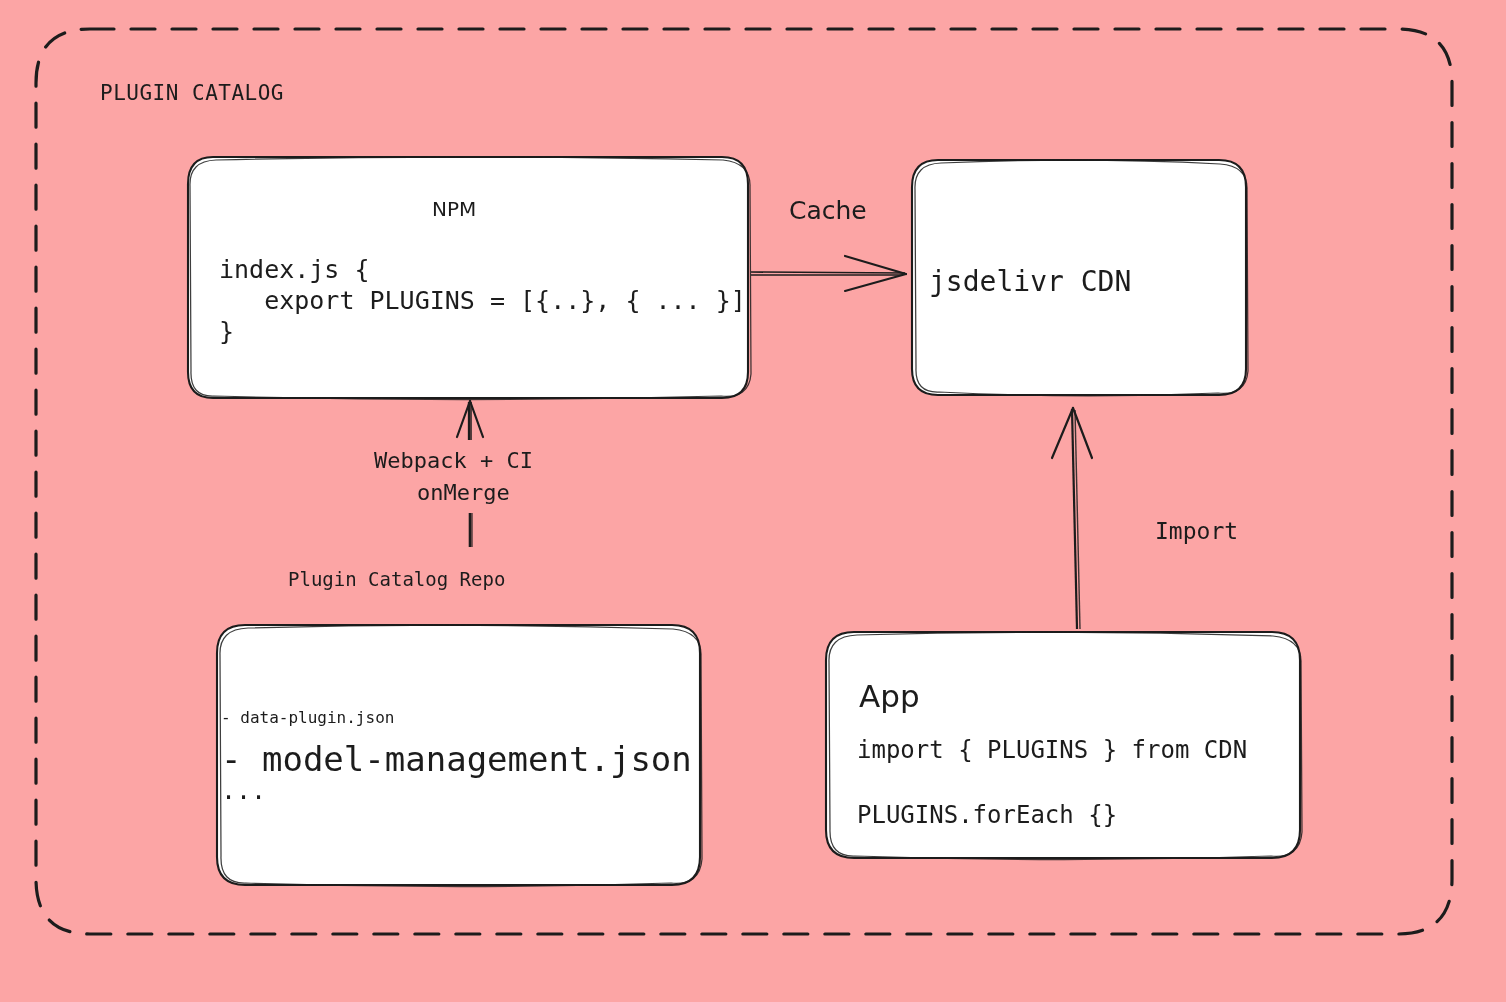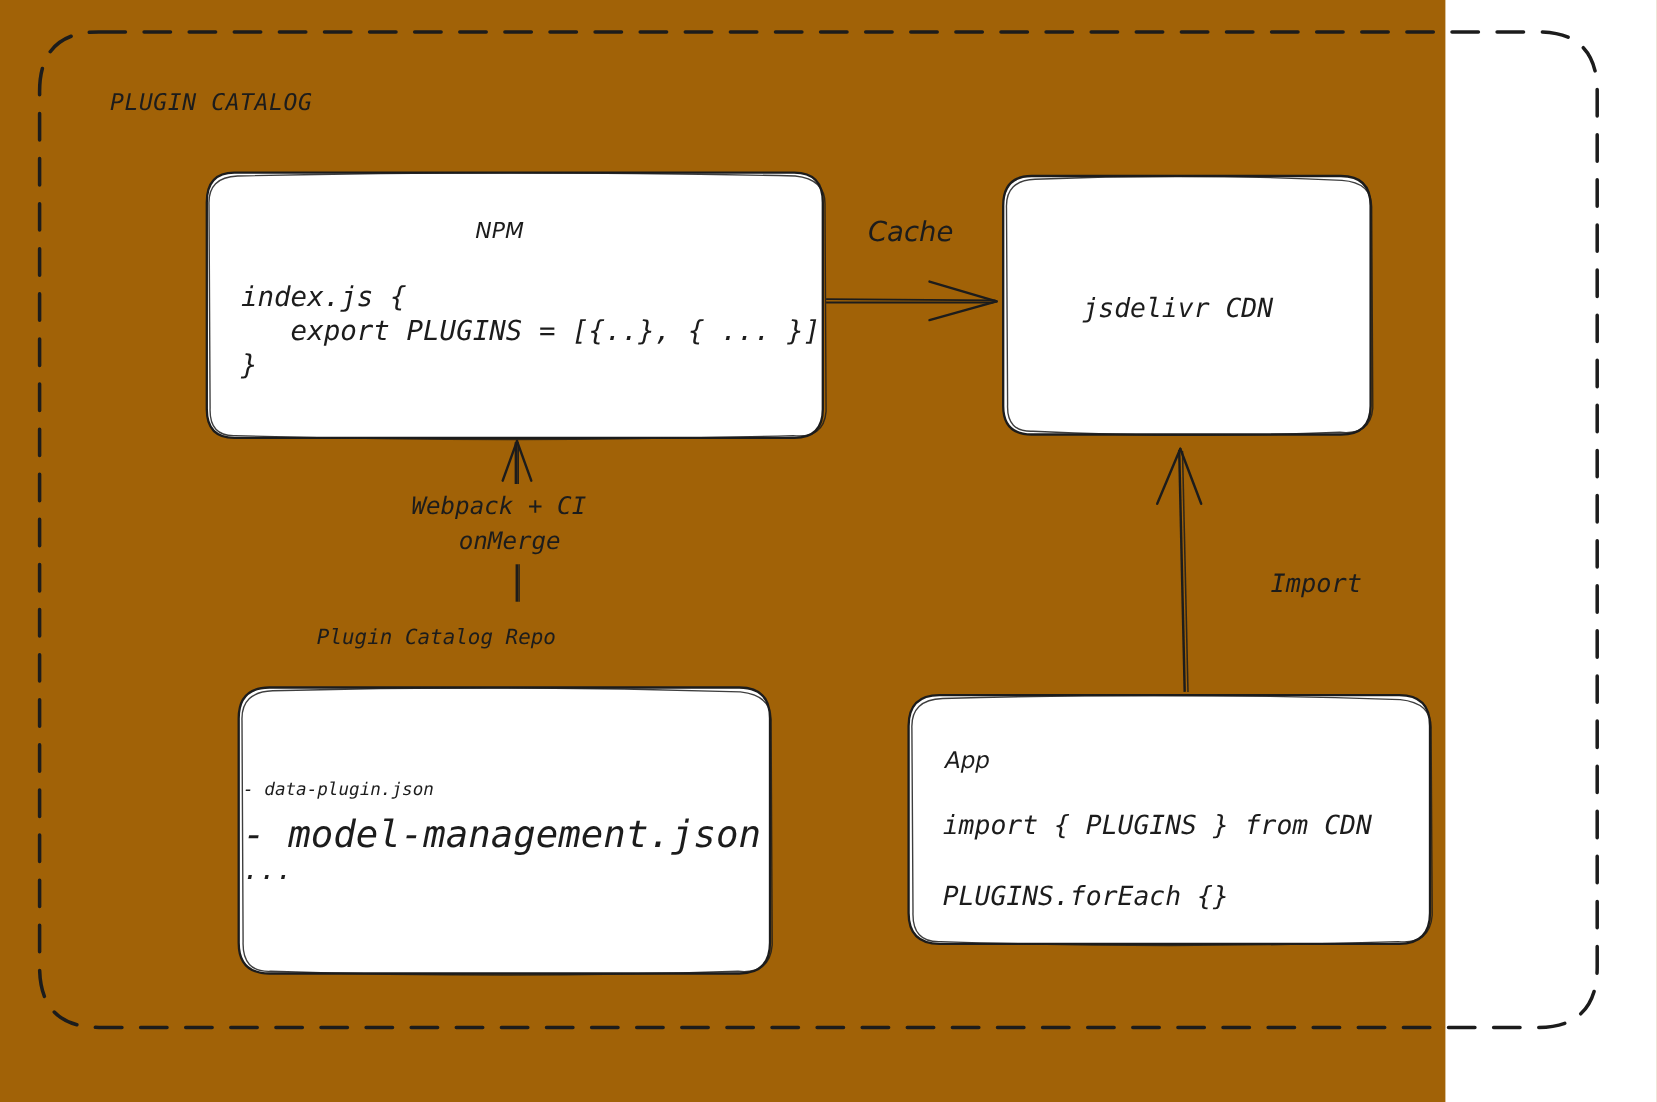--- a/index.html
+++ b/index.html
@@ -9,24 +9,23 @@
   }
   body {
     width: 1506px;
     height: 1002px;
     overflow: hidden;
     font-family: "DejaVu Sans Mono", monospace;
     color: #1a1a1a;
   }
   #canvas {
     position: relative;
-    width: 1314px;
+    width: 1506px;
     height: 1002px;
-    background: #a16207;
-    font-style: italic;
+    background: #fca5a5;
   }
   #sketch-layer {
     position: absolute;
     top: 0;
     left: 0;
     width: 1506px;
     height: 1002px;
     pointer-events: none;
   }
 
@@ -50,44 +49,44 @@
   #npm-title {
     left: 432px;
     top: 199px;
     font-size: 20px;
   }
   #npm-code-1 { left: 219px; top: 257px; font-size: 25px; }
   #npm-code-2 { left: 219px; top: 288px; font-size: 25px; }
   #npm-code-3 { left: 219px; top: 319px; font-size: 25px; }
 
   #cdn-title {
-    left: 984px;
+    left: 929px;
     top: 268px;
-    font-size: 24px;
+    font-size: 28px;
   }
 
   #cache-label {
     left: 789px;
     top: 198px;
     font-size: 25px;
   }
 
   #edge-build-label-1 { left: 374px; top: 450px; font-size: 22px; }
   #edge-build-label-2 { left: 417px; top: 482px; font-size: 22px; }
 
   #repo-title {
     left: 288px;
     top: 570px;
     font-size: 19px;
   }
   #repo-item-1 { left: 221px; top: 710px; font-size: 16px; }
   #repo-item-2 { left: 221px; top: 742px; font-size: 34px; }
   #repo-item-3 { left: 221px; top: 778px; font-size: 25px; }
 
-  #app-title  { left: 859px; top: 681px; font-size: 21px; }
+  #app-title  { left: 859px; top: 681px; font-size: 31px; }
   #app-code-1 { left: 857px; top: 738px; font-size: 24px; }
   #app-code-2 { left: 857px; top: 803px; font-size: 24px; }
 
   #import-label { left: 1110px; top: 520px; font-size: 23px; margin-left: 45px; }
 
   
   .hit {
     position: absolute;
     background: transparent;
   }

